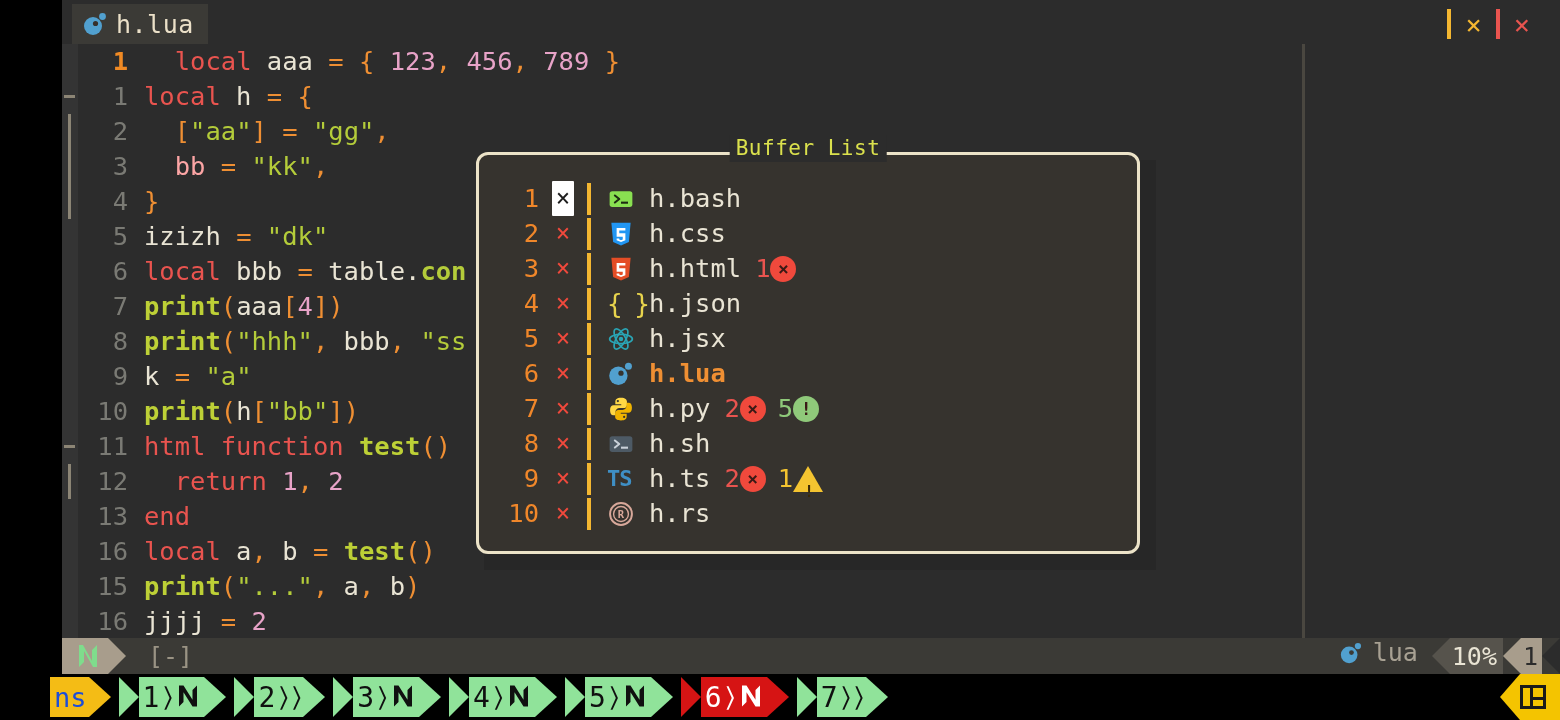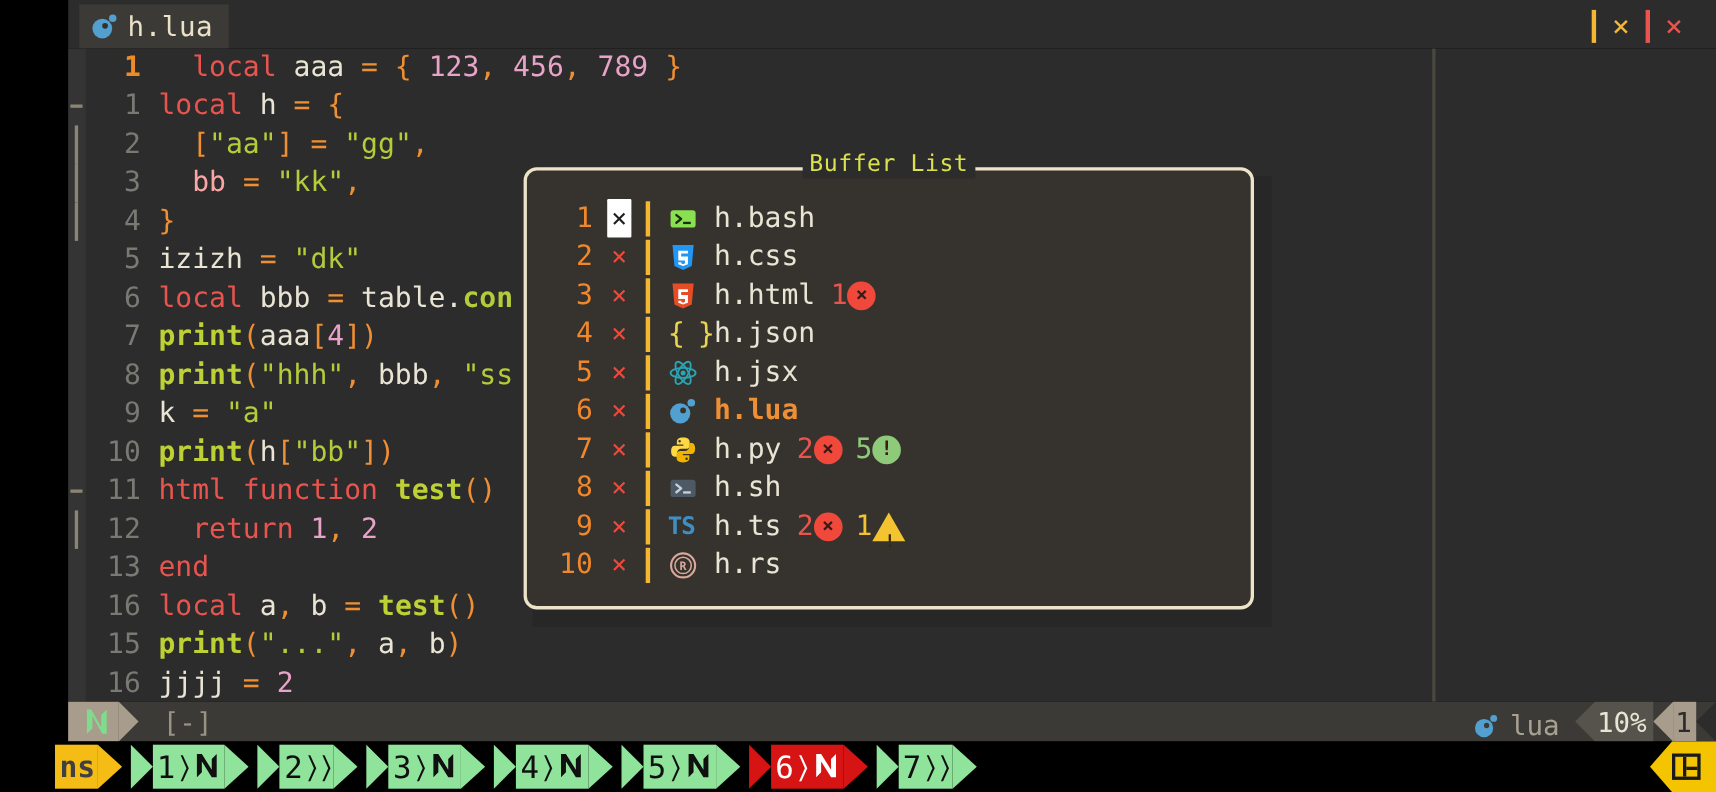--- a/index.html
+++ b/index.html
@@ -64,32 +64,32 @@
               font-size:18px;font-weight:bold;color:#3a1a16;line-height:1;}
   .tri{width:0;height:0;border-left:15px solid transparent;border-right:15px solid transparent;
        border-bottom:26px solid #f4c430;position:relative;display:inline-block;vertical-align:middle;}
   .tri span{position:absolute;left:-4px;top:8px;width:8px;text-align:center;font-size:16px;font-weight:bold;color:#3a2a08;}
 
   
   .status{position:absolute;left:62px;top:638px;width:1498px;height:36px;background:#3b3a36;display:flex;align-items:center;}
   .st-mode{height:36px;background:#a89d8c;display:flex;align-items:center;padding-left:14px;padding-right:8px;position:relative;}
   .st-arrow{width:0;height:0;border-top:18px solid transparent;border-bottom:18px solid transparent;border-left:18px solid #a89d8c;flex:none;}
   .st-filename{color:#9a9384;font-size:25px;margin-left:22px;white-space:pre;}
-  .st-right{margin-left:auto;display:flex;align-items:flex-end;height:36px;}
+  .st-right{margin-left:auto;display:flex;align-items:flex-start;height:36px;}
   .st-lua{display:flex;align-items:center;color:#a8a193;font-size:25px;padding:0 14px;}
   .arrow-l-light{width:0;height:0;border-top:18px solid transparent;border-bottom:18px solid transparent;border-right:18px solid #56534c;flex:none;}
   .st-pct{background:#56534c;color:#e9e4d4;font-size:25px;display:flex;align-items:center;padding:0 6px 0 2px;height:36px;}
   .arrow-l-tan{width:0;height:0;border-top:18px solid transparent;border-bottom:18px solid transparent;border-right:18px solid #a89d8c;flex:none;}
   .st-line{background:#a89d8c;color:#2b2b2b;font-size:25px;display:flex;align-items:center;padding:0 4px 0 2px;height:36px;}
   .arrow-tail{width:0;height:0;border-top:18px solid transparent;border-bottom:18px solid transparent;border-right:18px solid #2c2c2c;flex:none;}
 
   
   .btab{position:absolute;left:0;top:674px;width:1560px;height:46px;background:#000;}
   .btab-inner{position:absolute;left:50px;top:0;height:46px;display:flex;align-items:center;}
-  .bt-label{background:#f4bc15;color:#404040;font-size:27px;height:40px;display:flex;align-items:center;padding:0 2px 0 4px;font-weight:bold;}
+  .bt-label{background:#f4bc15;color:#1d4ed8;font-size:27px;height:40px;display:flex;align-items:center;padding:0 2px 0 4px;font-weight:normal;}
   .bt-label-arrow{width:0;height:0;border-top:20px solid transparent;border-bottom:20px solid transparent;border-left:22px solid #f4bc15;}
   .bt-item{display:flex;align-items:center;height:40px;margin-left:8px;}
   .bt-chev{width:0;height:0;border-top:20px solid transparent;border-bottom:20px solid transparent;border-left:20px solid #90e39a;}
   .bt-chev.red{border-left-color:#d61414;}
   .bt-body{height:40px;display:flex;align-items:center;background:#90e39a;color:#101010;font-size:28px;padding-left:2px;}
   .bt-body.red{background:#d61414;color:#fff;}
   .bt-tail{width:0;height:0;border-top:20px solid transparent;border-bottom:20px solid transparent;border-left:22px solid #90e39a;}
   .bt-tail.red{border-left-color:#d61414;}
   .bt-nv{width:26px;height:26px;margin:0 2px;position:relative;}
   .bt-sl{font-size:27px;padding:0 2px;}

